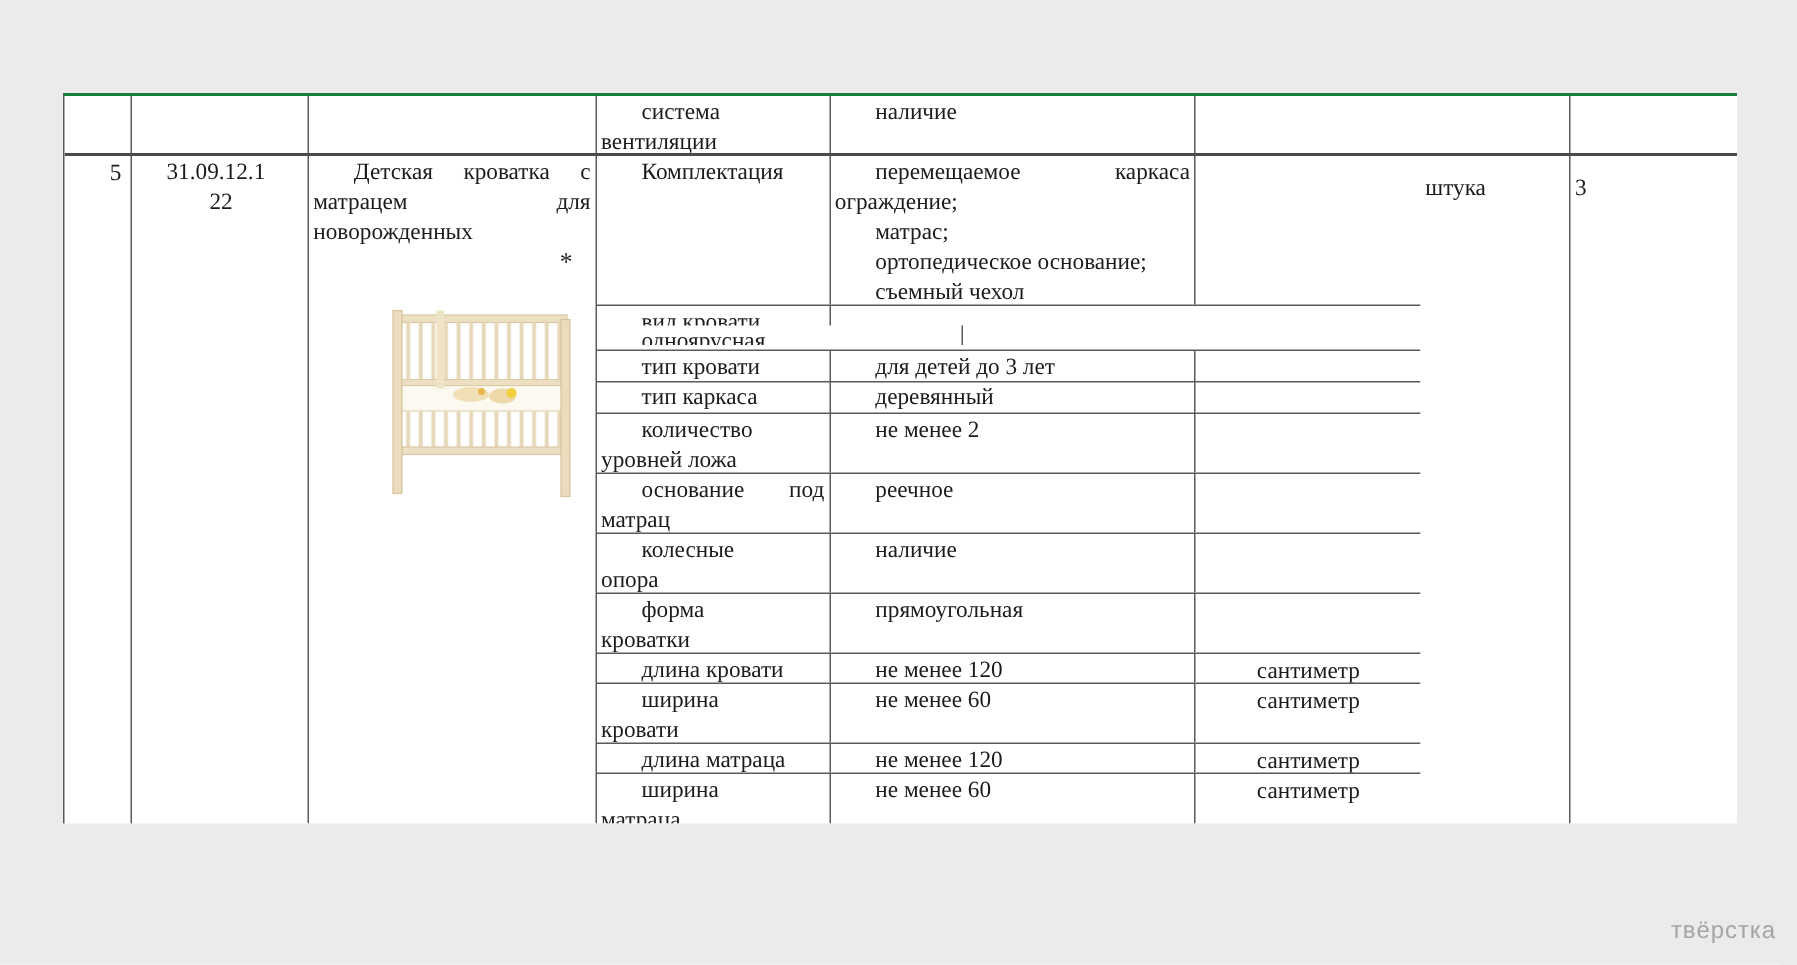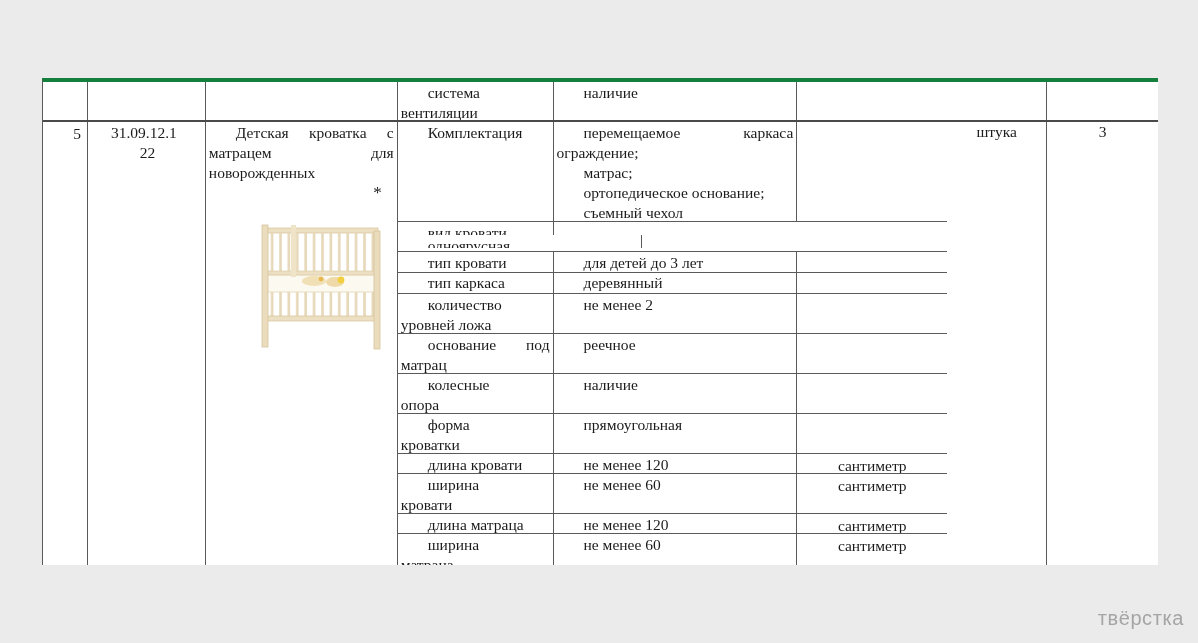--- a/index.html
+++ b/index.html
@@ -8,24 +8,24 @@
     background:#ebebeb;
     font-family:"Liberation Serif", serif;
     font-size:15.5px;
     color:#1b1b1b;
     position:relative;
     overflow:hidden;
   }
   .screen { position:absolute; inset:0; background:#ebebeb; }
 
   .table-wrap {
-    position:absolute; left:42px; top:78px;
+    position:absolute; left:42px; top:62px;
     width:1116px; height:487px;
     background:#ffffff;
-    border-top:4px solid #15803d;
+    border-top:2px solid #15803d;
     border-left:1px solid #5a5a5a;
     overflow:hidden;
   }
   .row { display:flex; }
   .cell { border-right:1px solid #5a5a5a; padding:1px 3px; overflow:hidden; }
   .cell:last-child { border-right:none; }
 
   .cont-row { height:40px; border-bottom:2px solid #4a4a4a; }
   .item-row { height:445px; }
 
@@ -38,28 +38,28 @@
 
   .line { line-height:20px; min-height:20px; }
   .indent { text-indent:27px; }
   .spread { text-align:justify; text-align-last:justify; }
   .unit-cell { text-align:center; padding-top:2px; line-height:20px; }
 
   .num-cell  { text-align:right; padding-right:6px; padding-top:2px; line-height:20px; }
   .code-l1 { text-align:center; padding-right:5px; line-height:20px; }
   .code-l2 { text-align:center; padding-left:2px; line-height:20px; }
   .star-line { text-align:right; padding-right:12px; font-size:17px; line-height:20px; }
-  .qty-cell, .unit-top-cell { text-align:center; padding-top:0; line-height:20px; }
+  .qty-cell, .unit-top-cell { text-align:left; padding-top:12px; line-height:20px; }
 
   .crib { display:block; margin:16px 0 0 42px; }
 
   .watermark {
     position:absolute; right:14px; bottom:13px;
     font-family:"Liberation Sans", sans-serif;
-    font-size:20px; color:#a5a5a5; letter-spacing:0.6px;
+    font-size:16px; color:#a5a5a5; letter-spacing:0.6px;
   }
 </style>
 </head>
 <body>
 
 <div class="screen">
 
   <div class="table-wrap">
 
     <div class="row cont-row">

